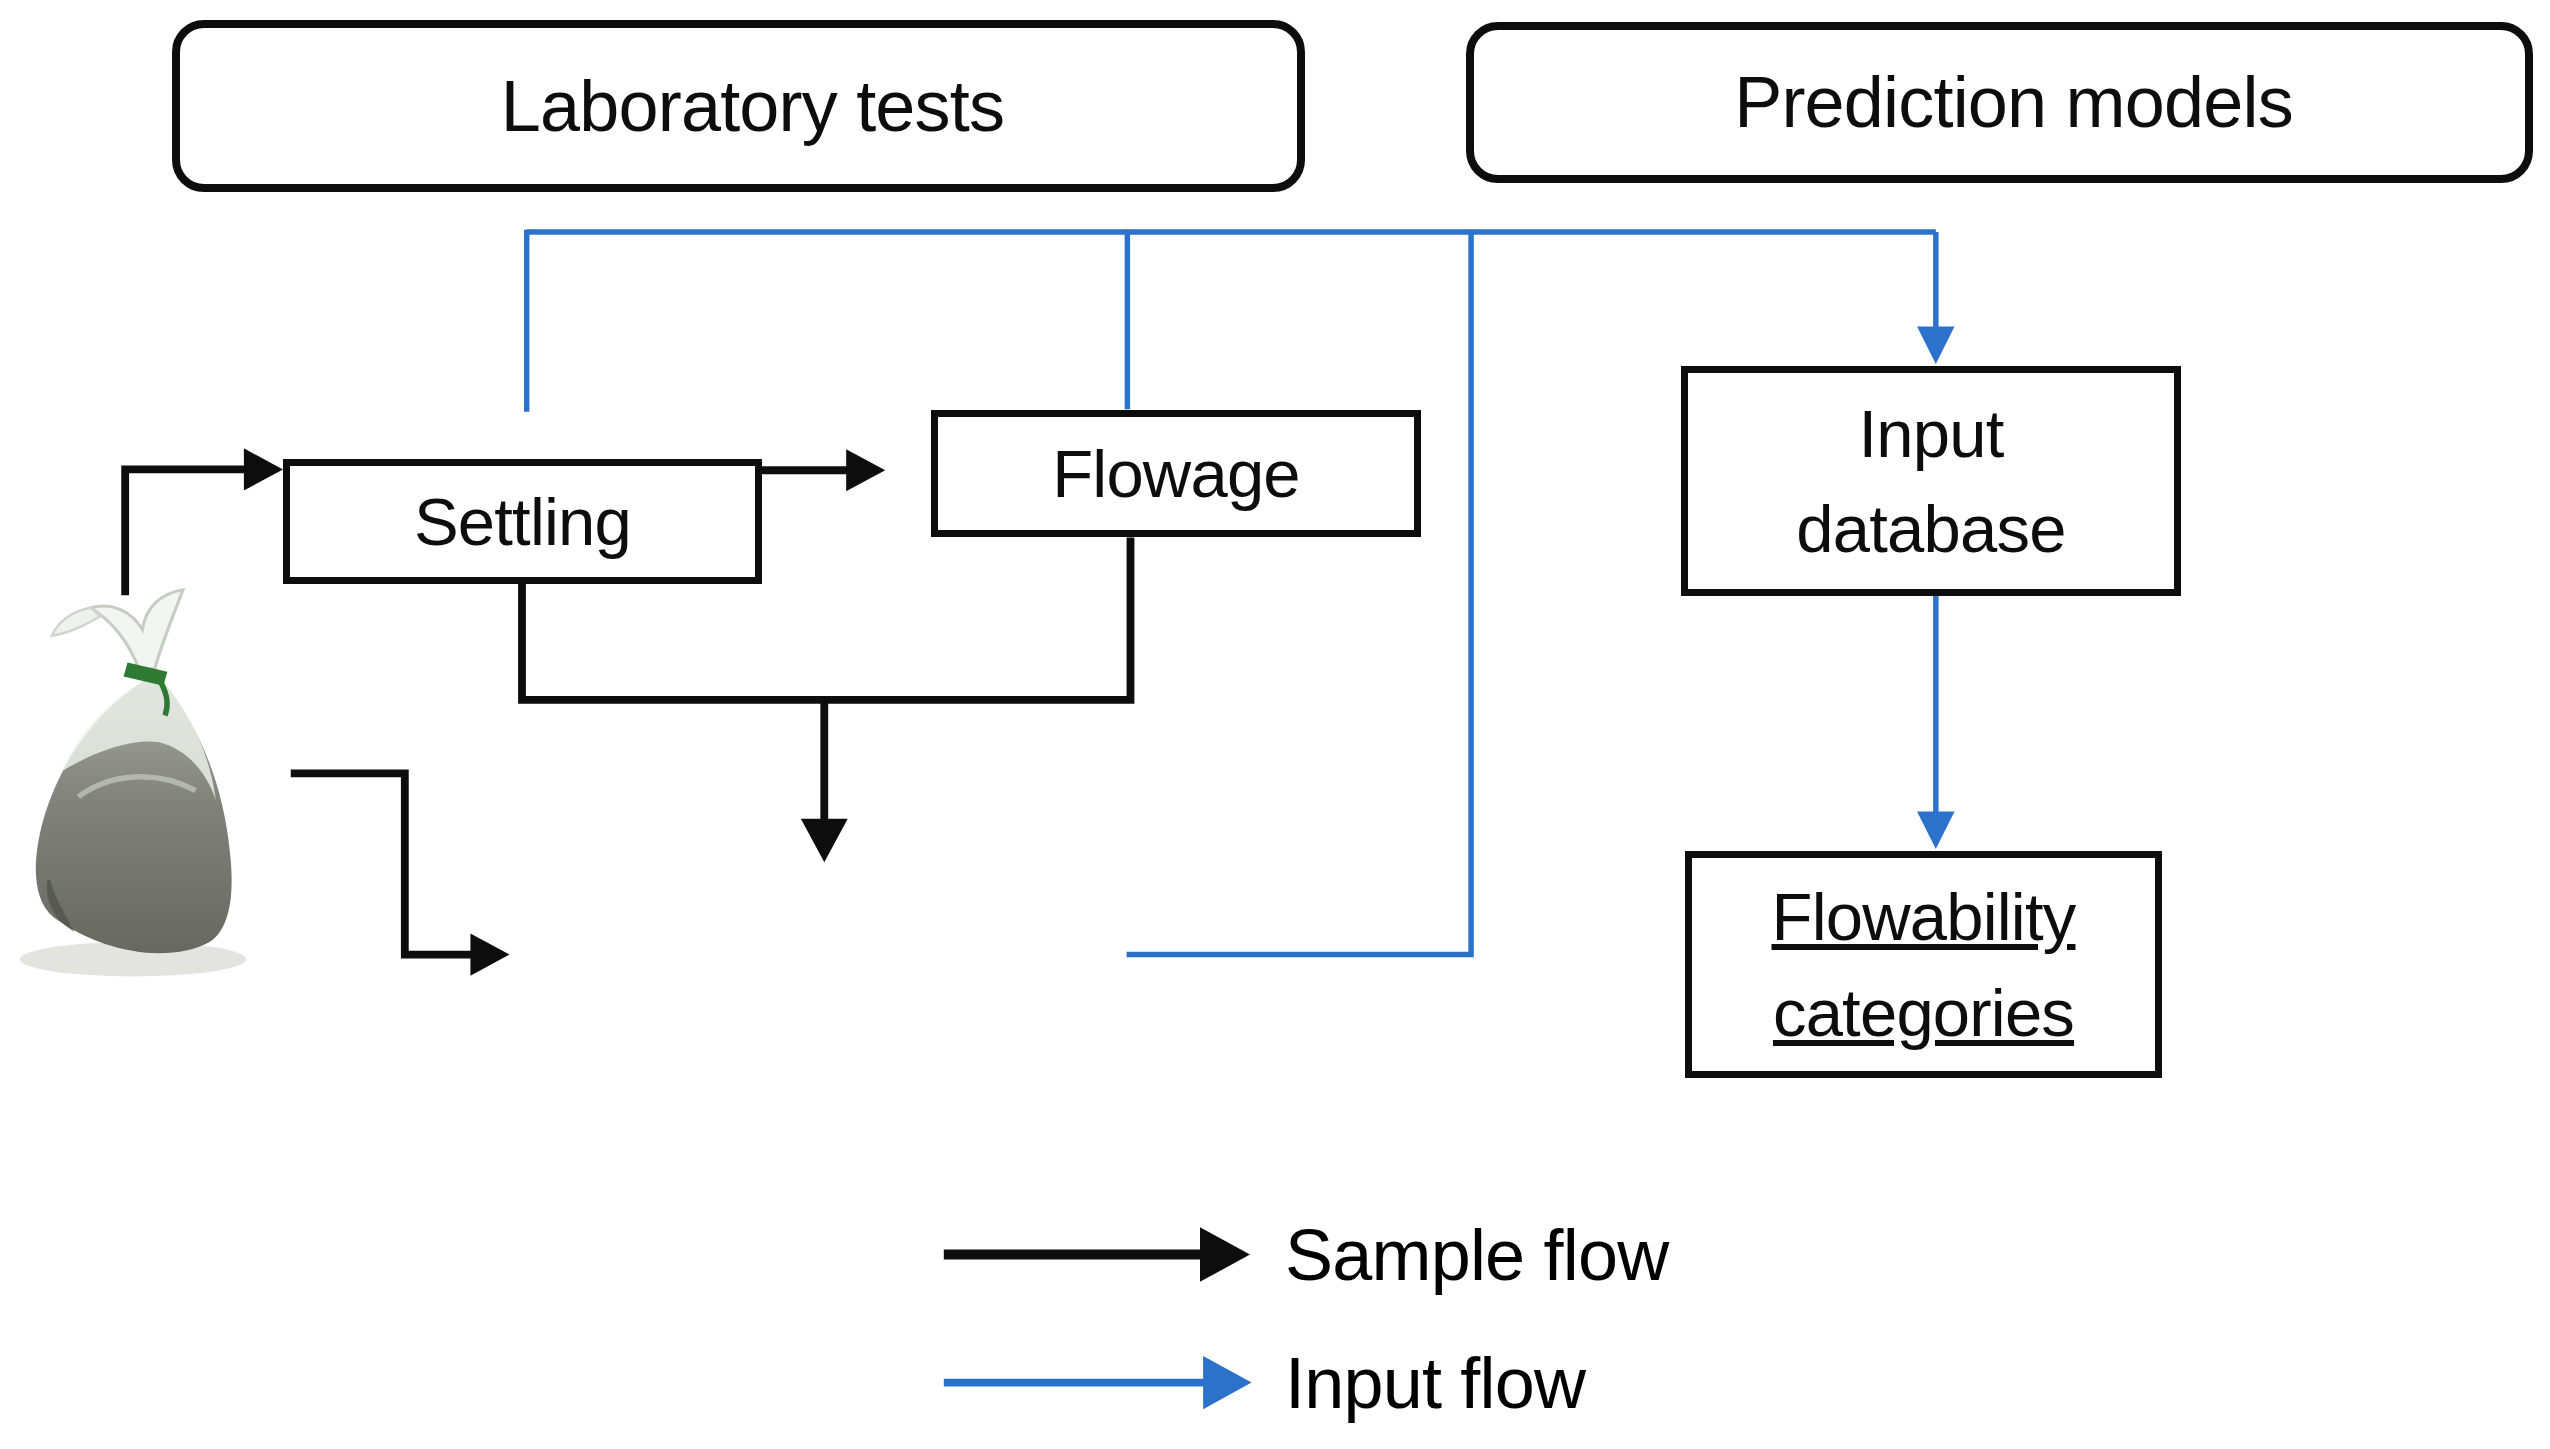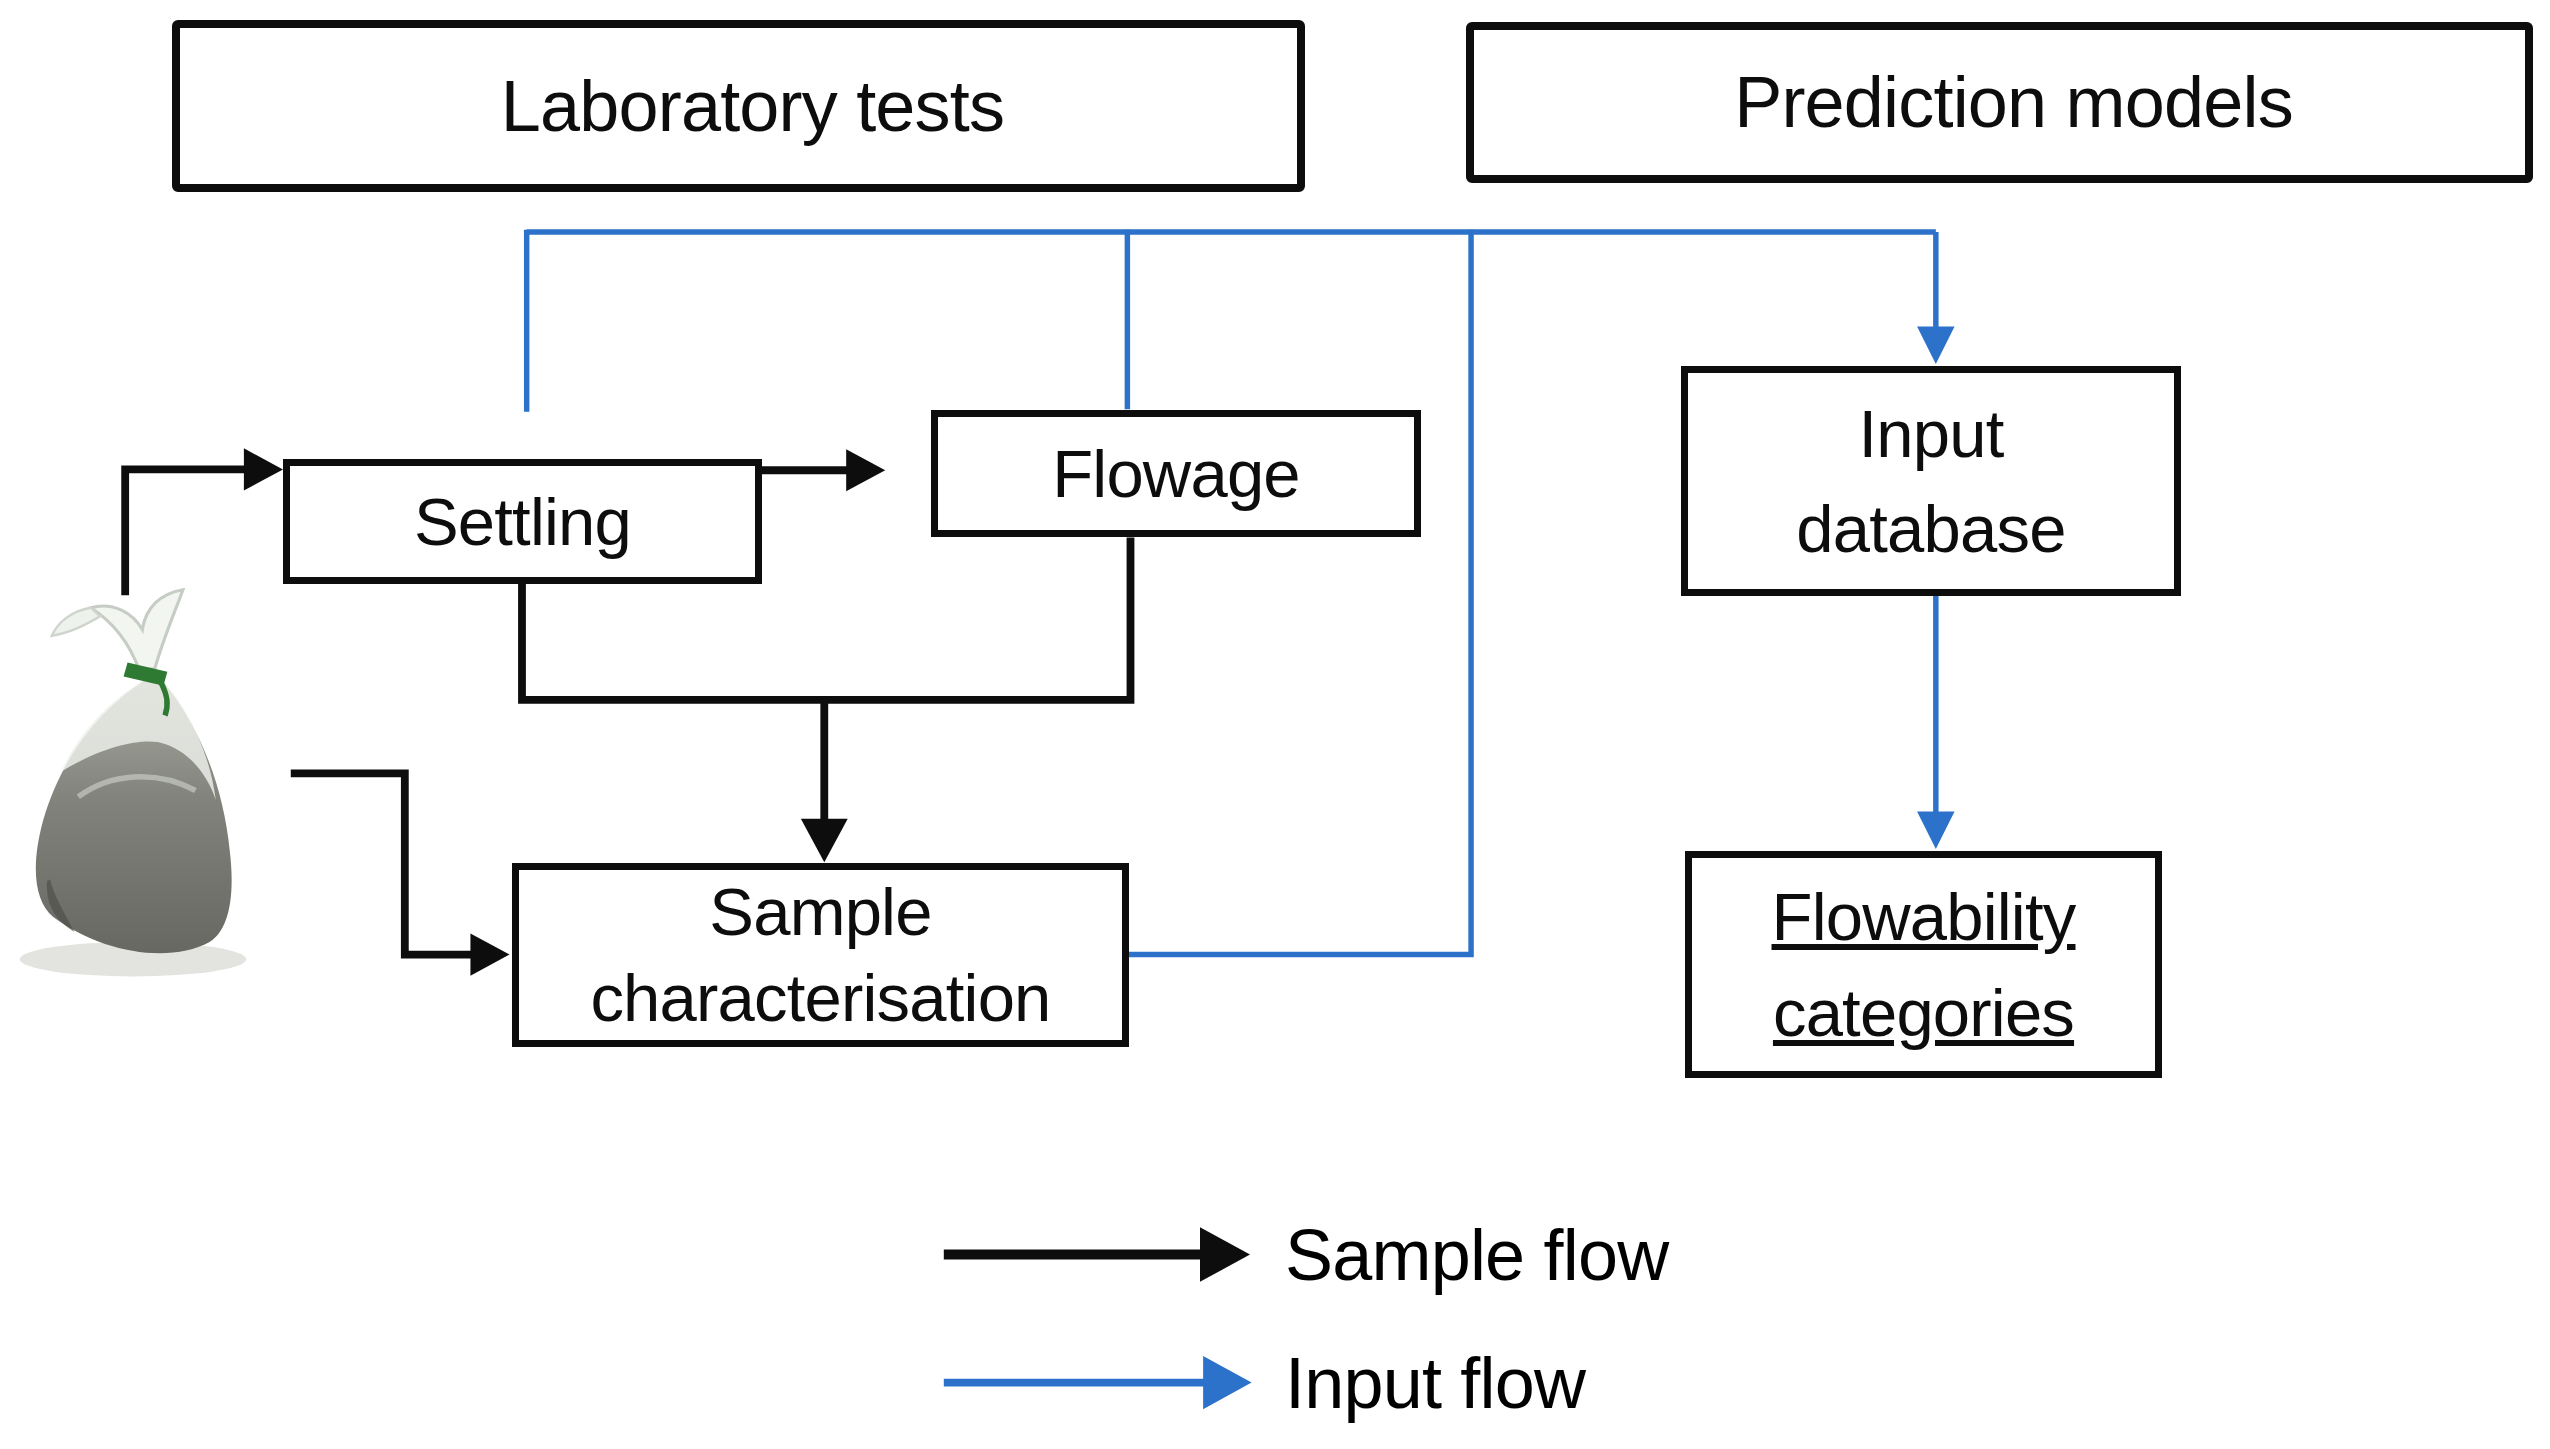--- a/index.html
+++ b/index.html
@@ -27,21 +27,21 @@
     align-items:center;
     justify-content:center;
     text-align:center;
     white-space:pre-line;
     font-size:67px;
     line-height:1.28;
     letter-spacing:-0.8px;
   }
   .hdr{
     border-width:8.6px;
-    border-radius:6px;
+    border-radius:32px;
     font-size:72px;
     padding-left:28px;
   }
   .legend-label{
     position:absolute;
     font-size:72px;
     line-height:88px;
     letter-spacing:-0.8px;
     color:#000000;
     white-space:nowrap;
@@ -130,24 +130,20 @@
   </div>
 
   <div class="box" style="left:283px; top:413px; width:479px; height:125px;margin-top:46px;">
     <span>Settling</span>
   </div>
 
   <div class="box" style="left:885px; top:410px; width:490px; height:127px;margin-left:46px;">
     <span>Flowage</span>
   </div>
 
-  <div class="box" style="left:512px; top:863px; width:617px; height:184px;">
-    <span>Sample
-characterisation</span>
-  </div>
 
   <div class="box" style="left:1681px; top:366px; width:500px; height:230px; line-height:1.42;">
     <span>Input
 database</span>
   </div>
 
   <div class="box" style="left:1685px; top:851px; width:477px; height:227px; line-height:1.42;text-decoration:underline;">
     <span>Flowability
 categories</span>
   </div>

